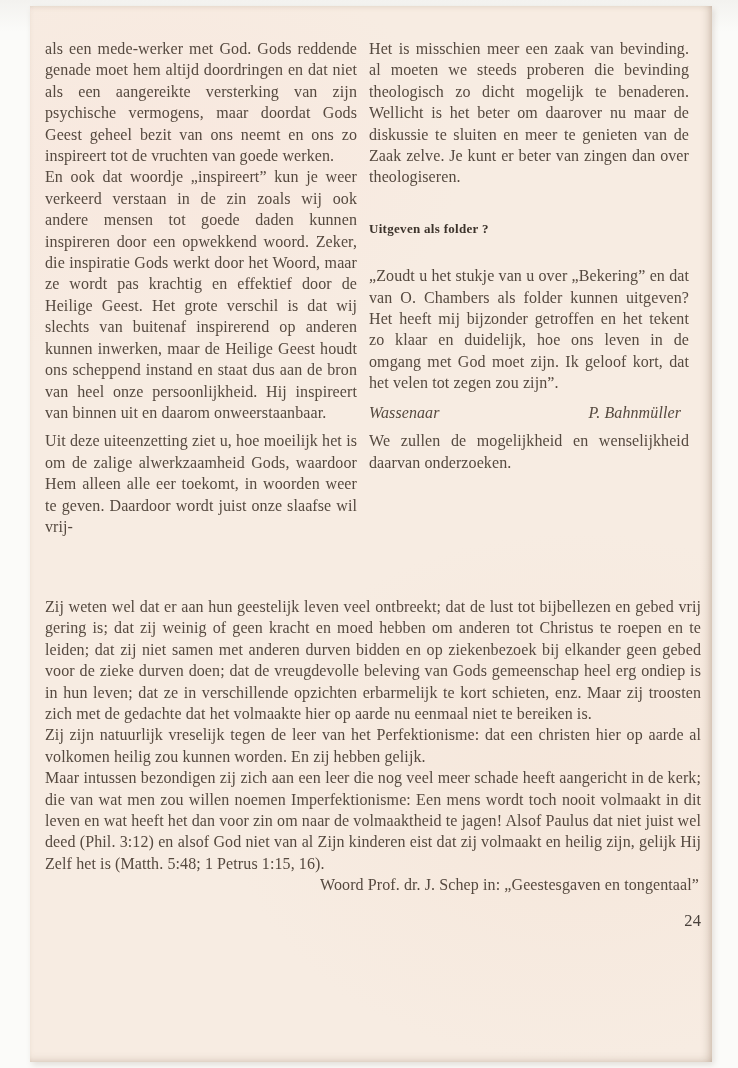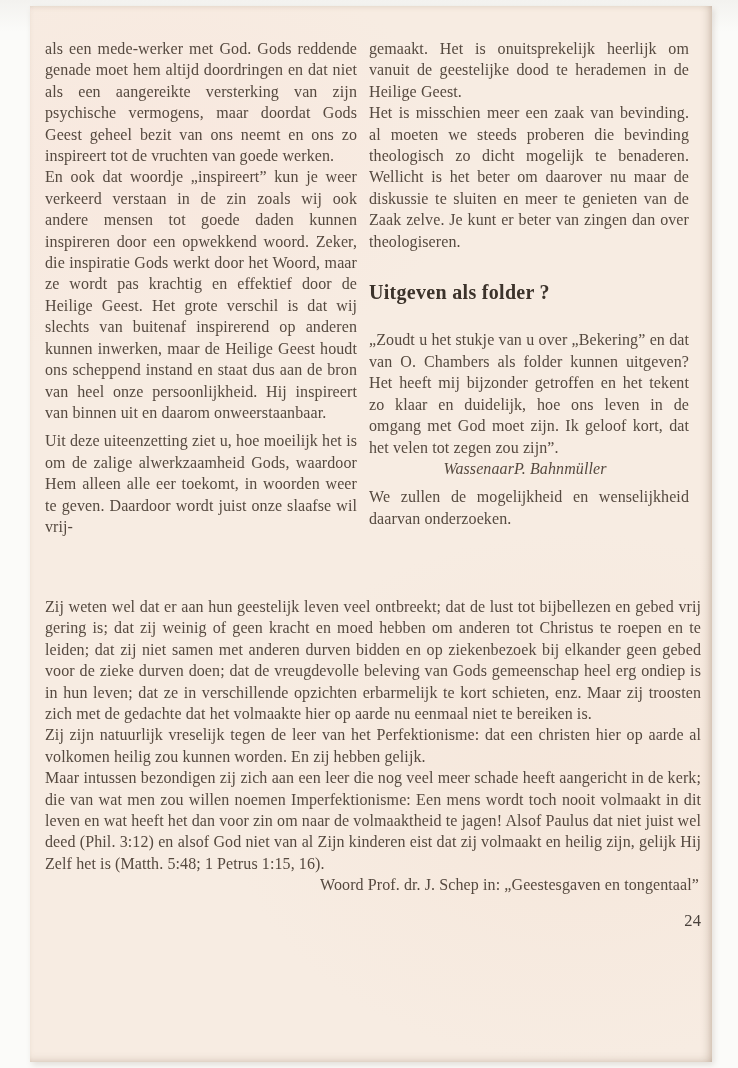--- a/index.html
+++ b/index.html
@@ -50,30 +50,30 @@
   .col-left  { width: 312px; flex: none; }
   .col-right { width: 320px; flex: none; }
   p.body-par {
     margin: 0;
     text-align: justify;
   }
   p.par-gap { margin-top: 7px; }
   .sub-heading {
     margin: 30px 0 26px 0;
     font-weight: bold;
-    font-size: 20px;
+    font-size: 13px;
     color: #3c332b;
     letter-spacing: 0.3px;
   }
   .signature-row {
     display: flex;
-    justify-content: center;
+    justify-content: space-between;
     font-style: italic;
     padding-right: 8px;
-    margin-top: 0;
+    margin-top: 8px;
   }
   .section-heading {
     margin: 6px 0 28px 0;
     font-weight: bold;
     font-size: 17.5px;
     color: #352d26;
     letter-spacing: 0.2px;
     white-space: nowrap;
   }
   .attribution {
@@ -96,21 +96,20 @@
     <div class="content">
 
       <div class="columns">
         <div class="col-left">
           <p class="body-par">als een mede-werker met God. Gods reddende genade moet hem altijd doordringen en dat niet als een aangereikte versterking van zijn psychische vermogens, maar doordat Gods Geest geheel bezit van ons neemt en ons zo inspireert tot de vruchten van goede werken.</p>
           <p class="body-par">En ook dat woordje „inspireert” kun je weer verkeerd verstaan in de zin zoals wij ook andere mensen tot goede daden kunnen inspireren door een opwekkend woord. Zeker, die inspiratie Gods werkt door het Woord, maar ze wordt pas krachtig en effektief door de Heilige Geest. Het grote verschil is dat wij slechts van buitenaf inspirerend op anderen kunnen inwerken, maar de Heilige Geest houdt ons scheppend instand en staat dus aan de bron van heel onze persoonlijkheid. Hij inspireert van binnen uit en daarom onweerstaanbaar.</p>
           <p class="body-par par-gap">Uit deze uiteenzetting ziet u, hoe moeilijk het is om de zalige alwerkzaamheid Gods, waardoor Hem alleen alle eer toekomt, in woorden weer te geven. Daardoor wordt juist onze slaafse wil vrij-</p>
         </div>
 
         <div class="col-right">
-          <p class="body-par">gemaakt. Het is onuitsprekelijk heerlijk om vanuit de geestelijke dood te herademen in de Heilige Geest.</p>
           <p class="body-par">Het is misschien meer een zaak van bevinding. al moeten we steeds proberen die bevinding theologisch zo dicht mogelijk te benaderen. Wellicht is het beter om daarover nu maar de diskussie te sluiten en meer te genieten van de Zaak zelve. Je kunt er beter van zingen dan over theologiseren.</p>
 
           <h3 class="sub-heading">Uitgeven als folder ?</h3>
 
           <p class="body-par">„Zoudt u het stukje van u over „Bekering” en dat van O. Chambers als folder kunnen uitgeven? Het heeft mij bijzonder getroffen en het tekent zo klaar en duidelijk, hoe ons leven in de omgang met God moet zijn. Ik geloof kort, dat het velen tot zegen zou zijn”.</p>
 
           <div class="signature-row">
             <span>Wassenaar</span>
             <span>P. Bahnmüller</span>
           </div>

